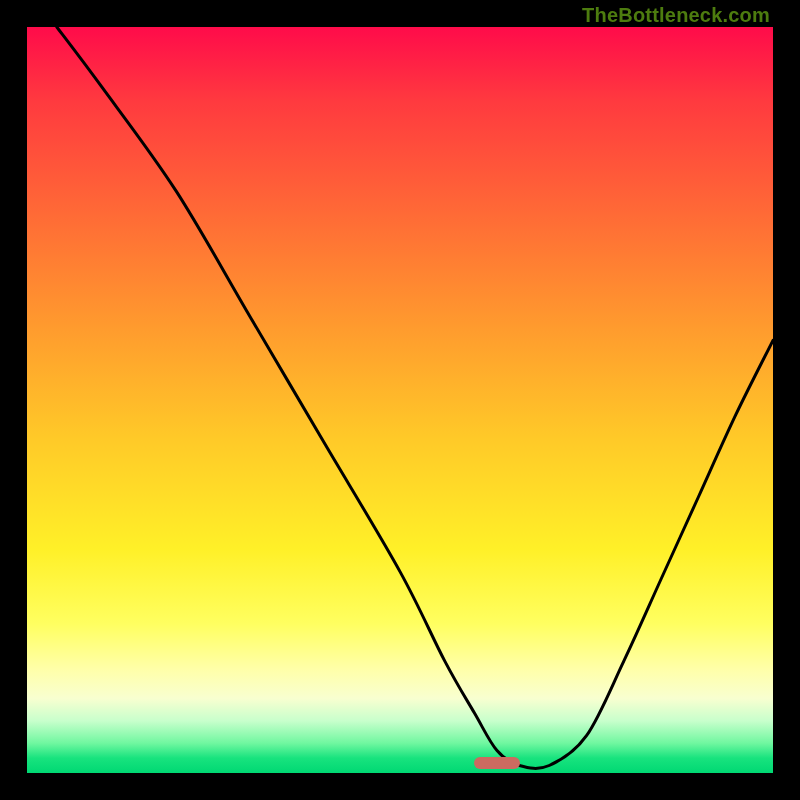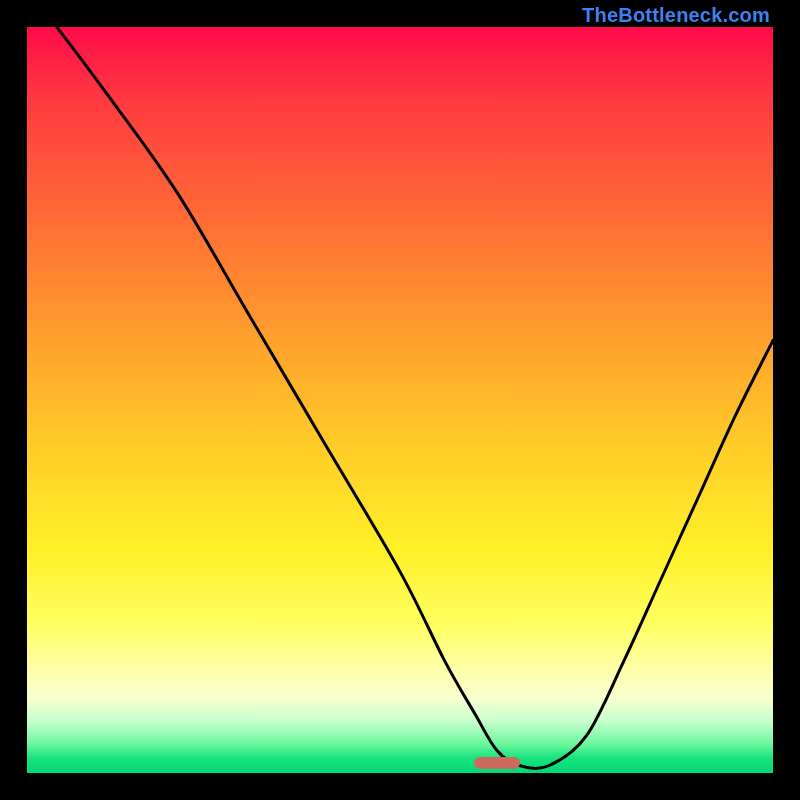--- a/index.html
+++ b/index.html
@@ -50,21 +50,21 @@
       #00d873 100%
     );
   }
   .watermark {
     position: absolute;
     top: 4px;
     right: 30px;
     font-family: Arial, Helvetica, sans-serif;
     font-size: 20px;
     font-weight: bold;
-    color: #3b82f6;
+    color: #4d7c0f;
     letter-spacing: 0.2px;
     user-select: none;
   }
   .curve {
     position: absolute;
     left: 0;
     top: 0;
     width: 746px;
     height: 746px;
     pointer-events: none;

